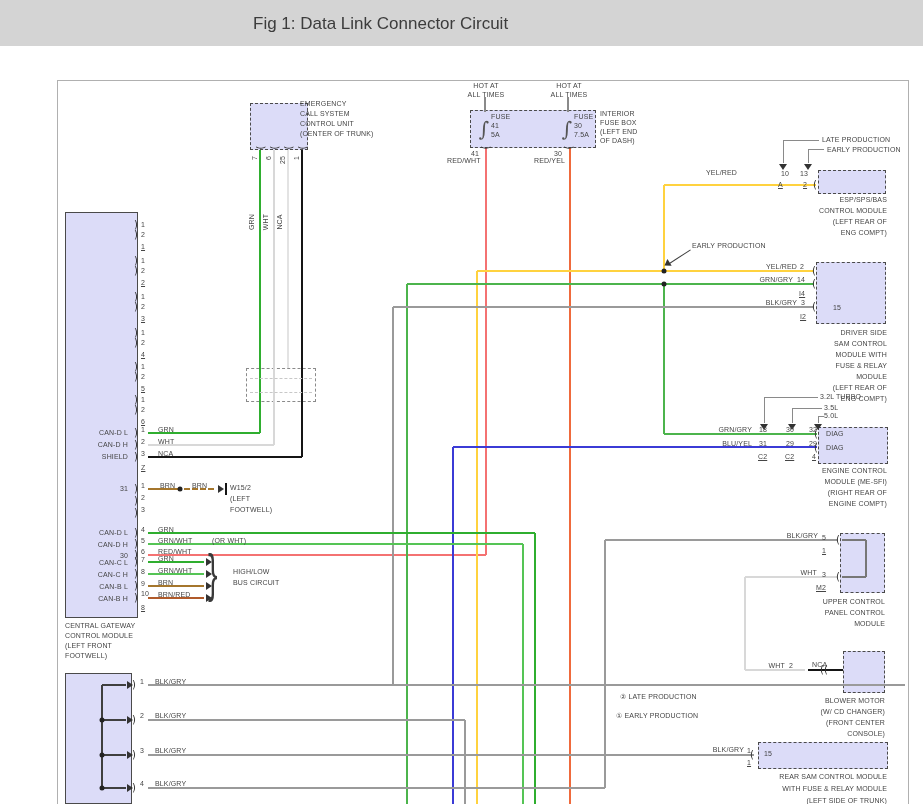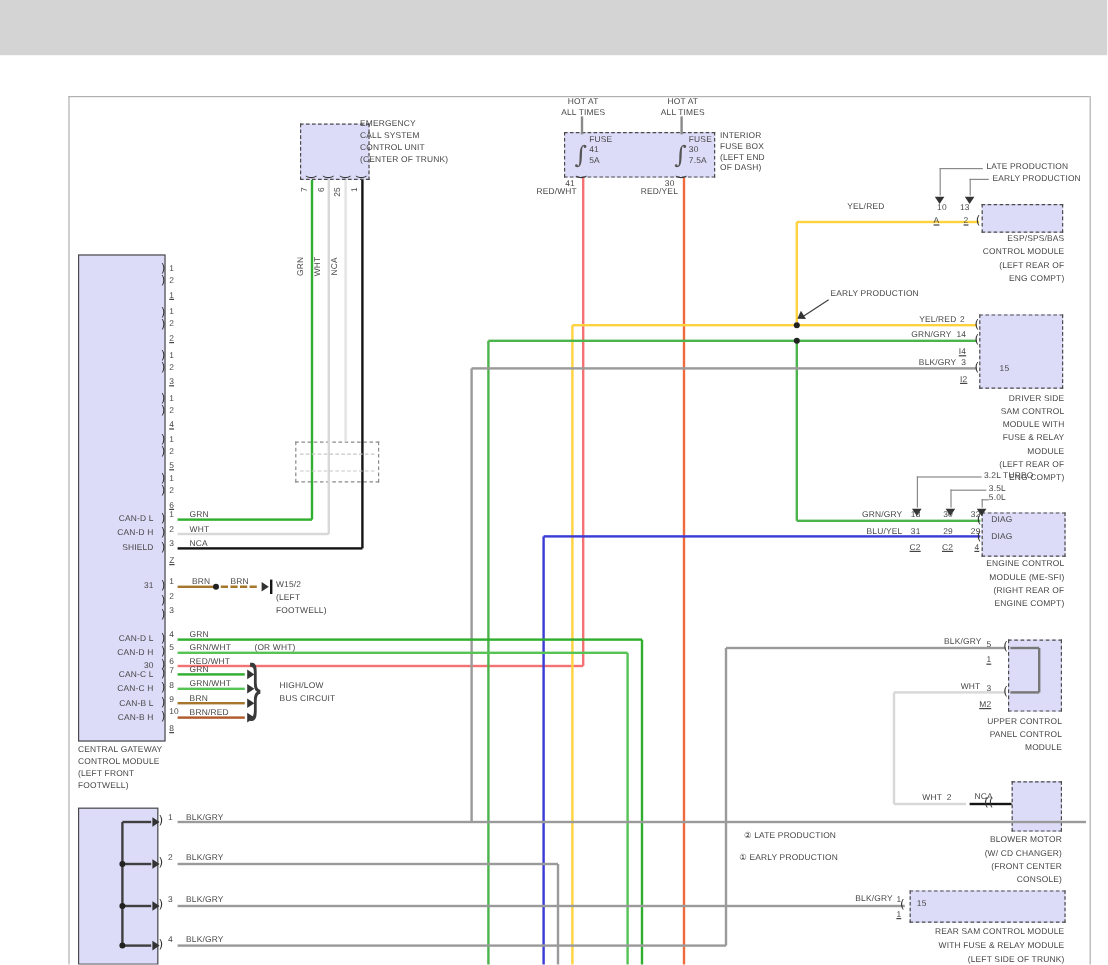--- a/index.html
+++ b/index.html
@@ -24,20 +24,21 @@
   .tri{position:absolute;width:0;height:0;}
   .tri.r{border-left:6px solid #333;border-top:4px solid transparent;border-bottom:4px solid transparent;transform:translate(-1px,-50%);}
   .tri.d{border-top:6px solid #333;border-left:4px solid transparent;border-right:4px solid transparent;transform:translate(-50%,-1px);}
   .fuse{position:absolute;font:italic 20px "DejaVu Serif",serif;color:#555;transform:translate(-50%,-50%);}
 </style>
 </head>
 <body>
 
 <div id="stage">
   <div id="titlebar"></div>
+  <div id="figtitle">Fig 1: Data Link Connector Circuit</div>
   <div id="canvas" style="position:absolute;left:0;top:46px;width:923px;height:758px;">
       <div class="bx dash" style="left: 250px; top: 57px; width: 58px; height: 47px;"></div>
       <div class="bx dash nofill" style="left: 246px; top: 322px; width: 70px; height: 34px;"></div>
       <div class="bx dash" style="left: 470px; top: 64px; width: 126px; height: 38px;"></div>
       <div class="bx dash" style="left: 818px; top: 124px; width: 68px; height: 24px;"></div>
       <div class="bx dash" style="left: 816px; top: 216px; width: 70px; height: 62px;"></div>
       <div class="bx dash" style="left: 818px; top: 381px; width: 70px; height: 37px;"></div>
       <div class="bx dash" style="left: 840px; top: 487px; width: 45px; height: 60px;"></div>
       <div class="bx dash" style="left: 843px; top: 605px; width: 42px; height: 42px;"></div>
       <div class="bx dash" style="left: 758px; top: 696px; width: 130px; height: 27px;"></div>

